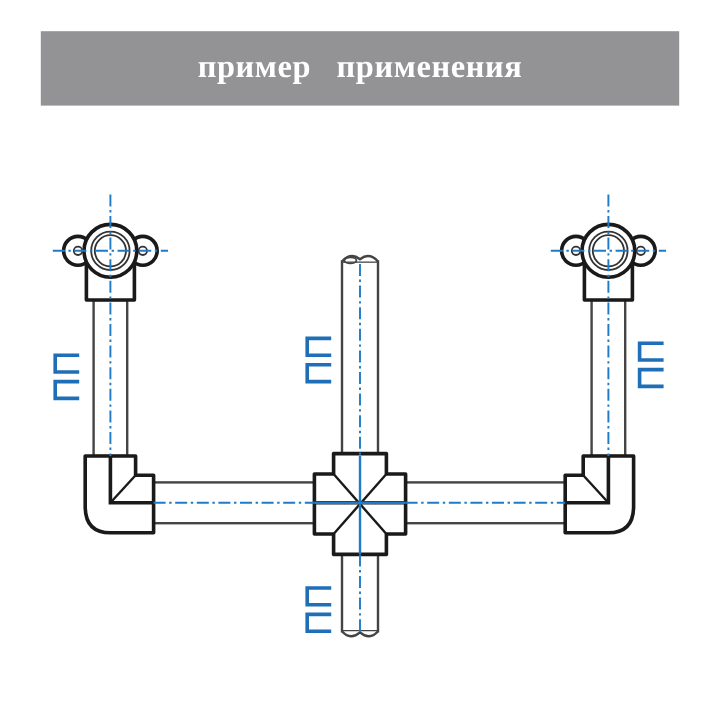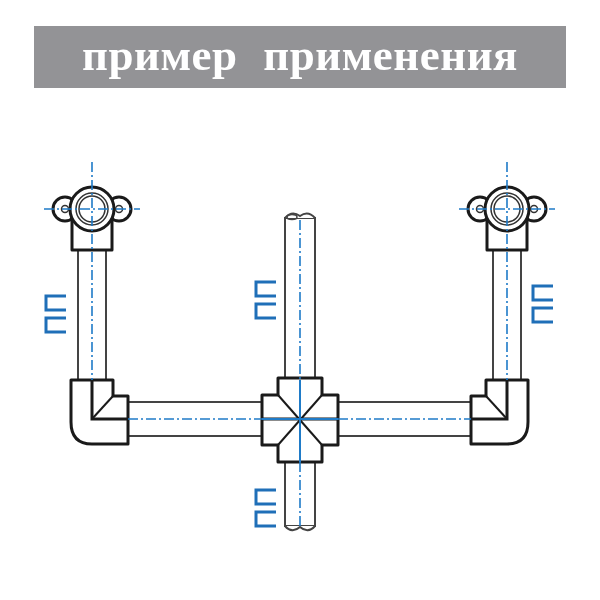--- a/index.html
+++ b/index.html
@@ -4,21 +4,21 @@
 <style>
   html, body { margin: 0; padding: 0; background: #ffffff; }
   body { width: 600px; height: 600px; position: relative; overflow: hidden; font-family: "Liberation Serif", serif; }
   .banner {
     position: absolute; left: 34px; top: 26px; width: 532px; height: 62px;
     background: #939396;
     display: flex; align-items: center; justify-content: center;
   }
   .banner-title {
     color: #ffffff; font-family: "Liberation Serif", "DejaVu Serif", serif;
-    font-weight: bold; font-size: 45px; letter-spacing: 0.5px; word-spacing: 14px;
+    font-weight: bold; font-size: 27px; letter-spacing: 0.5px; word-spacing: 14px;
     margin-top: -4px;
   }
   svg.diagram { position: absolute; left: 0; top: 0; }
   .pipe { fill: #ffffff; stroke: #444; stroke-width: 2; }
   .fit { fill: #ffffff; stroke: #1a1a1a; stroke-width: 3; stroke-linejoin: round; }
   .axis { stroke: #1f7bc8; stroke-width: 1.6; stroke-dasharray: 10 3 2 3; fill: none; }
   .axis-solid { stroke: #1f7bc8; stroke-width: 2; fill: none; }
   .label { fill: none; stroke: #1f6fb8; stroke-width: 3; }
 </style>
 </head>

